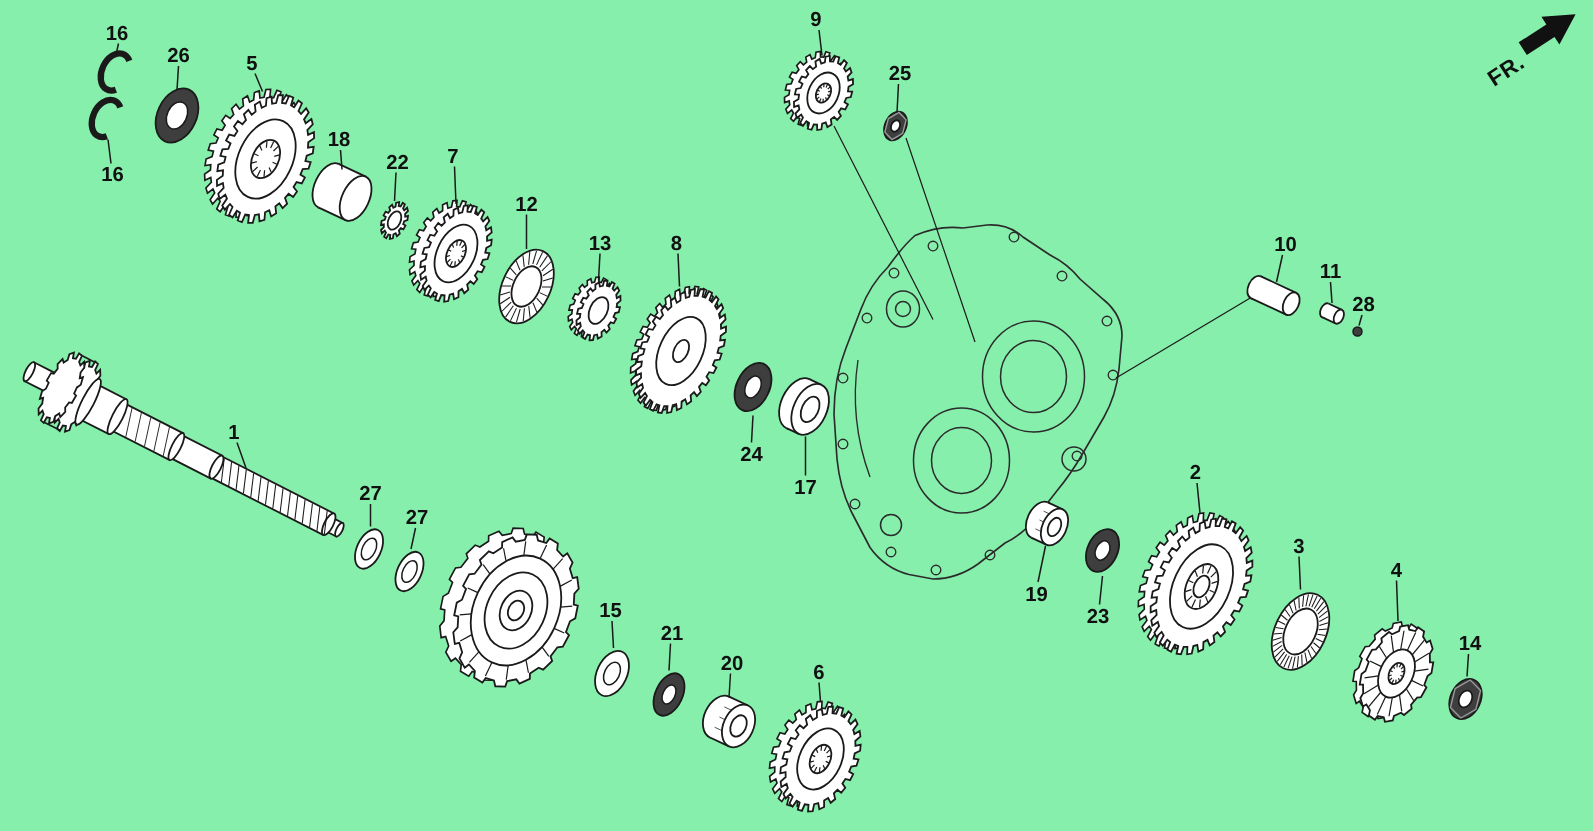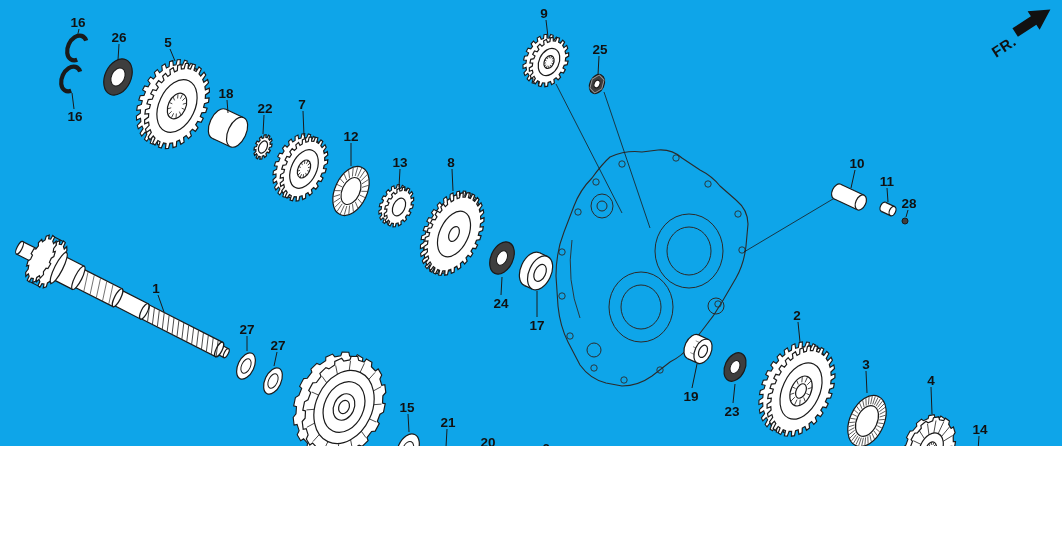--- a/index.html
+++ b/index.html
@@ -1,17 +1,17 @@
 <!DOCTYPE html>
 <html><head>
 <meta charset="utf-8">
 <title>Diagram</title>
 <style>
   html,body{margin:0;padding:0;background:#ffffff;}
-  .stage{position:relative;width:1062px;height:446px;background:#0ea5e9;overflow:hidden;}
+  .stage{position:relative;width:1062px;height:554px;background:#86efac;overflow:hidden;}
   svg{display:block;}
   .callout{font-family:"Liberation Sans",sans-serif;font-size:13.5px;font-weight:700;fill:#111111;cursor:pointer;}
   .fr-text{font-family:"Liberation Sans",sans-serif;font-size:15px;font-weight:700;fill:#111111;letter-spacing:.5px;}
 </style>
 </head>
 <body>
 
 <div class="stage">
   <svg id="diagram-svg" viewBox="0 0 1062 554" width="1062" height="554">
     <g id="case-layer">

